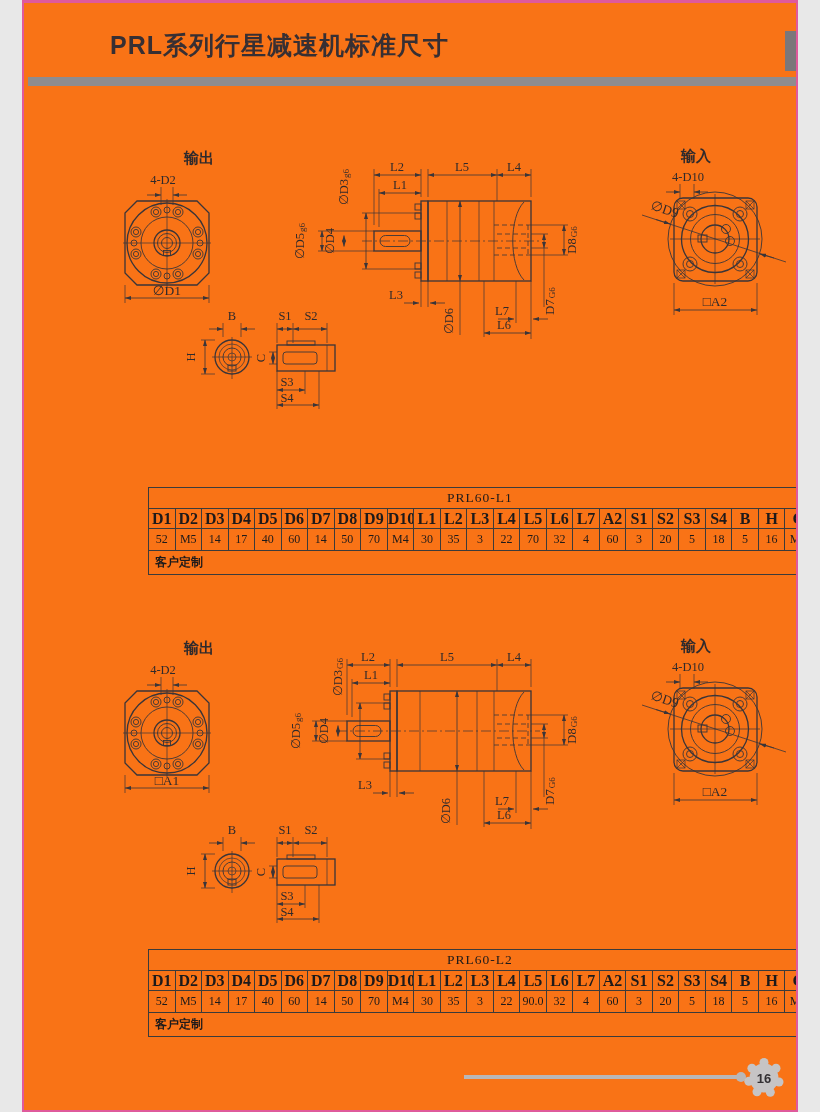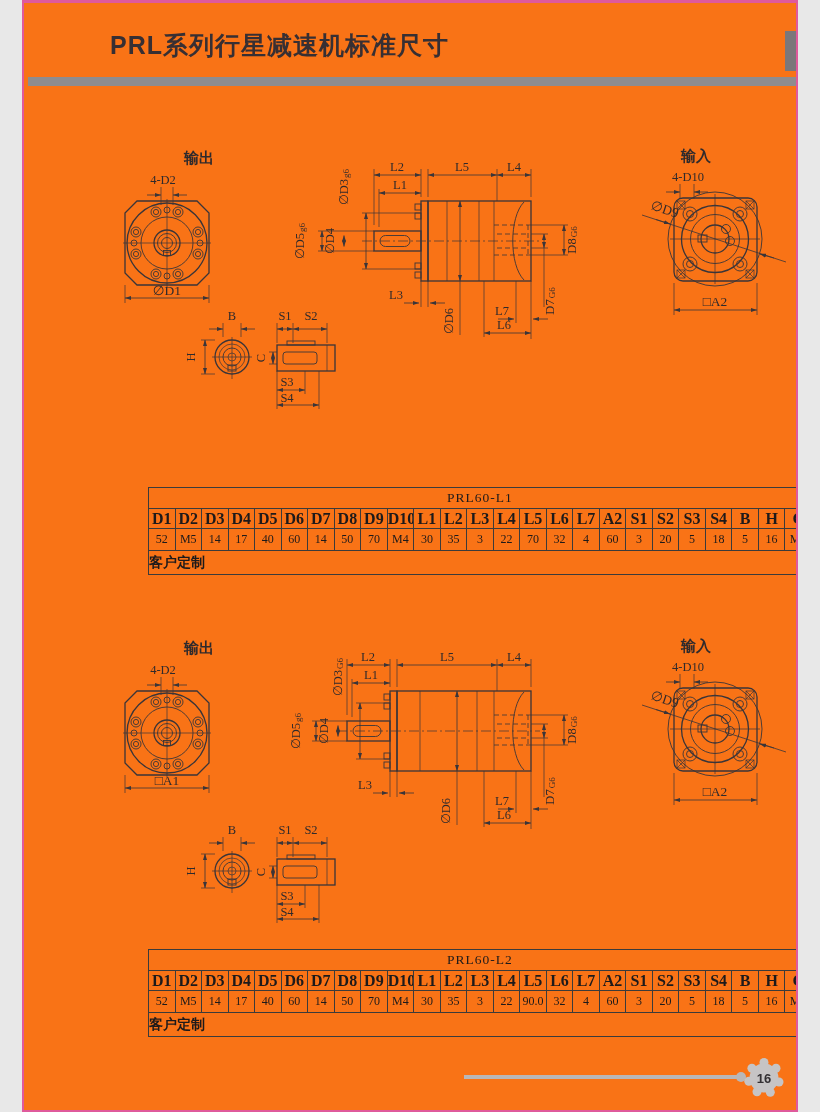--- a/index.html
+++ b/index.html
@@ -21,21 +21,21 @@
   .thin{fill:none;stroke:#3a3539;stroke-width:0.7;}
   .dl{fill:none;stroke:#3a3539;stroke-width:0.8;}
   .cl{fill:none;stroke:#3a3539;stroke-width:0.7;stroke-dasharray:10 3 2 3;}
   .dash{fill:none;stroke:#3a3539;stroke-width:0.8;stroke-dasharray:5 3;}
   .dim-table{position:absolute;left:88px;width:664px;border-collapse:collapse;table-layout:fixed;
         color:#1d1a1b;font-family:"Liberation Serif",serif;margin-left:36px;}
   .dim-table td{border:1px solid #3b3b3b;text-align:center;padding:0;overflow:hidden;}
   .t-title td{font-size:13.5px;height:20px;letter-spacing:1px;}
   .t-head td{font-size:16px;height:19px;font-weight:bold;}
   .t-vals td{font-size:12px;height:21px;}
-  .t-note td{font-size:14px;height:23px;text-align:left;font-weight:bold;
+  .t-note td{font-size:12px;height:23px;text-align:left;padding-left:6px;font-weight:bold;
         font-family:"Liberation Sans",sans-serif;}
   .footer-line{position:absolute;left:440px;top:1072px;width:276px;height:4px;background:#b9b7b8;}
   .footer-dot{position:absolute;left:712px;top:1069px;width:10px;height:10px;border-radius:50%;background:#b9b7b8;}
   .gear-text{font-family:"Liberation Sans",sans-serif;font-size:13px;font-weight:bold;fill:#333033;}
 </style>
 </head>
 <body>
 
 <div class="page">
 

